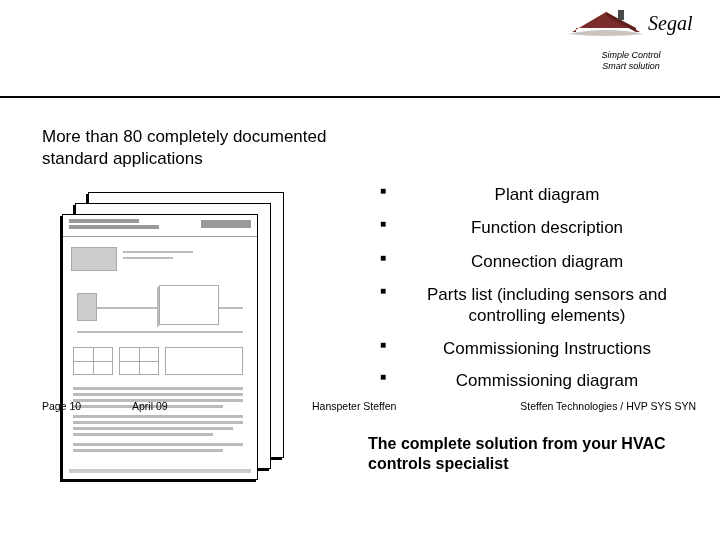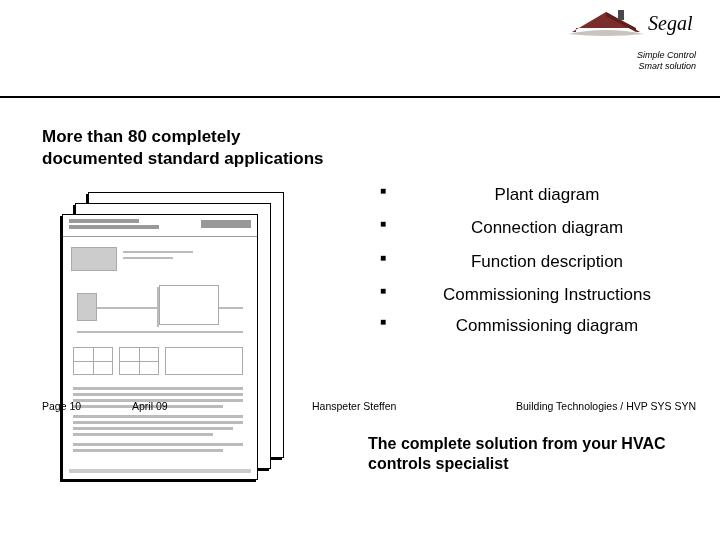--- a/index.html
+++ b/index.html
@@ -2,30 +2,30 @@
 <html><head>
 <meta charset="utf-8">
 <style>
   * { box-sizing: border-box; margin: 0; padding: 0; }
   html, body { width: 720px; height: 540px; font-family: Arial, Helvetica, sans-serif; background: #fff; color: #000; }
   .slide { position: relative; width: 720px; height: 432px; }
 
   
   .logo { position: absolute; top: 8px; right: 24px; width: 130px; height: 54px; }
   .logo svg { width: 130px; height: 40px; }
-  .logo-tagline { font-size: 9px; line-height: 1.2; text-align: right; font-style: italic; color: #000; margin-top: -2px; }
+  .logo-tagline { font-size: 9px; line-height: 1.2; text-align: center; font-style: italic; color: #000; margin-top: -2px; }
   .logo-tagline .l1 { display: block; }
   .logo-tagline .l2 { display: block; }
 
   
   .title { position: absolute; top: 70px; left: 42px; font-size: 20px; font-weight: bold; }
   .underline { position: absolute; top: 96px; left: 0; width: 720px; height: 2px; background: #000; }
 
   
-  .intro { position: absolute; top: 126px; left: 42px; width: 300px; font-size: 17px; line-height: 1.3; font-weight: bold; }
+  .intro { position: absolute; top: 126px; left: 42px; width: 300px; font-size: 17px; line-height: 1.3; }
 
   
   .docstack { position: absolute; top: 192px; left: 62px; width: 230px; height: 290px; }
   .page { position: absolute; width: 196px; height: 266px; background: #fff; border: 1px solid #000; box-shadow: -2px 2px 0 #000; }
   .p1 { left: 26px; top: 0; }
   .p2 { left: 13px; top: 11px; }
   .p3 { left: 0;  top: 22px; }
   .page .hdr { height: 22px; border-bottom: 1px solid #999; position: relative; }
   .page .hdr .gb { position:absolute; left:6px; top:4px; width:70px; height:4px; background:#999; }
   .page .hdr .gb2 { top:10px; width:90px; }
@@ -115,28 +115,29 @@
         <div class="txtrow" style="left:10px; top:196px; width:140px;"></div>
         <div class="txtrow" style="left:10px; top:206px; width:170px;"></div>
         <div class="txtrow" style="left:10px; top:212px; width:150px;"></div>
         <div class="footbar"></div>
       </div>
     </div>
   </div>
 
   <ul class="bullets">
     <li>Plant diagram</li>
+    <li>Function description</li>
     <li>Connection diagram</li>
-    <li>Function description</li>
+    <li>Parts list (including sensors and controlling elements)</li>
     <li class="tight">Commissioning Instructions</li>
     <li class="tight">Commissioning diagram</li>
   </ul>
 
   <div class="closing">The complete solution from your HVAC controls specialist</div>
 
   <div class="footer">
     <span class="seg1">Page 10</span>
     <span class="seg2">April 09</span>
     <span class="seg3">Hanspeter Steffen</span>
-    <span class="seg4">Building Technologies / HVP SYS SYN</span>
+    <span class="seg4">Steffen Technologies / HVP SYS SYN</span>
   </div>
 
 </div>
 
 </body></html>

